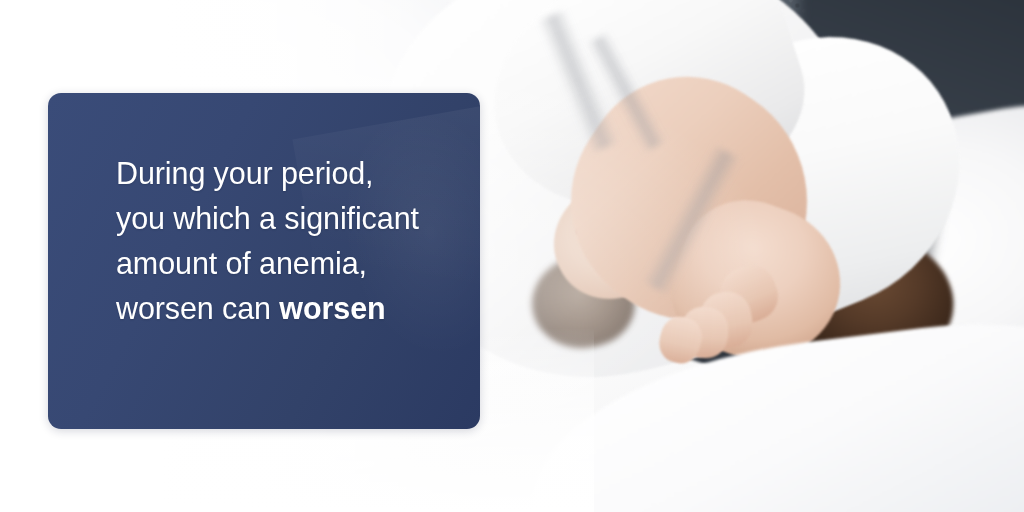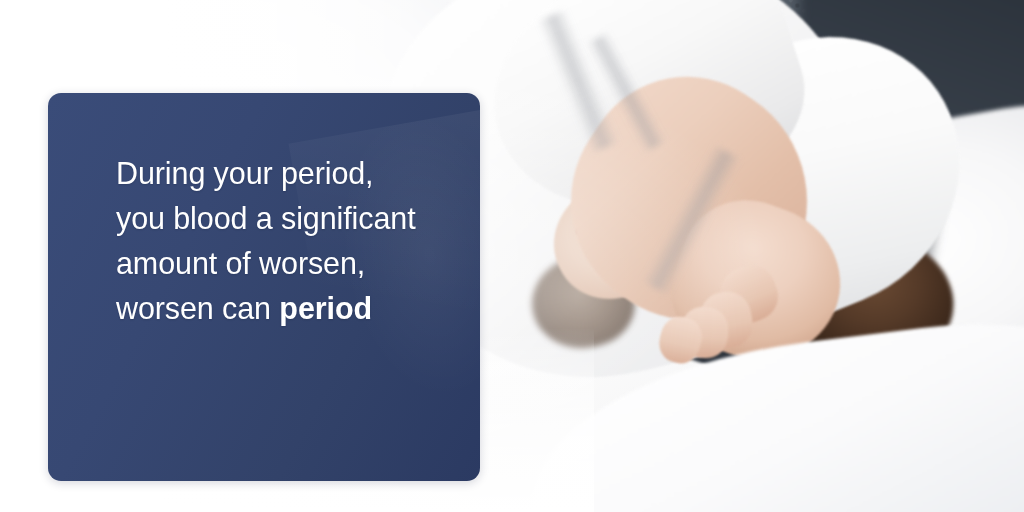--- a/index.html
+++ b/index.html
@@ -288,21 +288,21 @@
     background: linear-gradient(0deg, #ffffff 0%, rgba(255,255,255,0.72) 46%, rgba(255,255,255,0) 100%);
     pointer-events: none;
   }
 
   
   .callout {
     position: absolute;
     left: 48px;
     top: 93px;
     width: 432px;
-    height: 388px;
+    height: 336px;
     border-radius: 13px;
     background:
       linear-gradient(118deg, #3a4c79 0%, #374873 34%, #324269 68%, #2b3a62 100%);
     box-shadow: 0 2px 10px rgba(20,30,60,0.18);
     box-sizing: border-box;
     overflow: hidden;
   }
   
   .callout::after {
     content: "";
@@ -364,19 +364,19 @@
     <div class="ph-fold-c"></div>
     <div class="ph-duvet-br"></div>
     <div class="ph-soft"></div>
     <div class="ph-left-fade"></div>
     <div class="ph-bottom-fade"></div>
   </div>
 
   <div class="callout">
     <p class="callout-text">
       <span class="ln">During your period,</span>
-      <span class="ln">you blood a significant</span>
-      <span class="ln">amount of worsen,</span>
-      <span class="ln"><span>worsen can </span><span class="em">period</span></span>
+      <span class="ln">you which a significant</span>
+      <span class="ln">amount of anemia,</span>
+      <span class="ln"><span>worsen can </span><span class="em">worsen</span></span>
     </p>
   </div>
 
 </div>
 
 </body></html>

